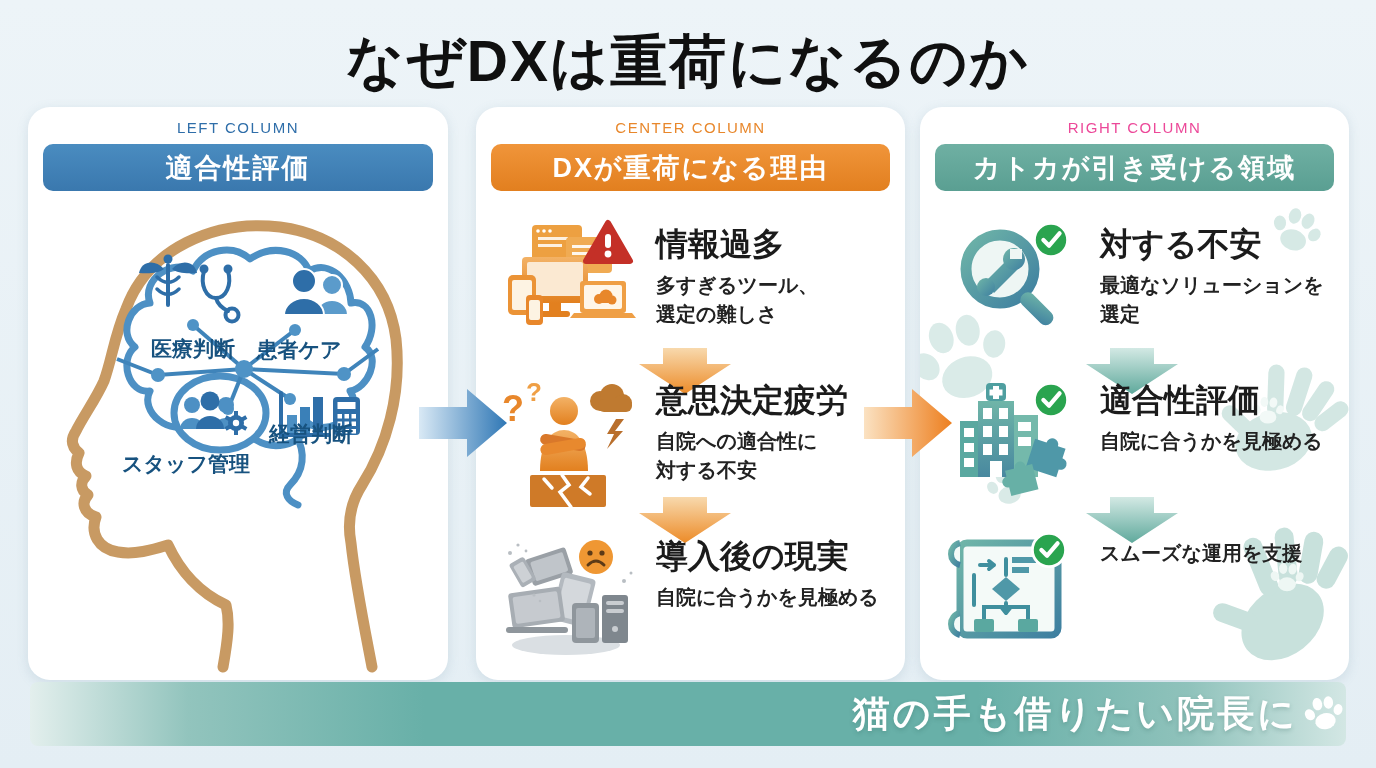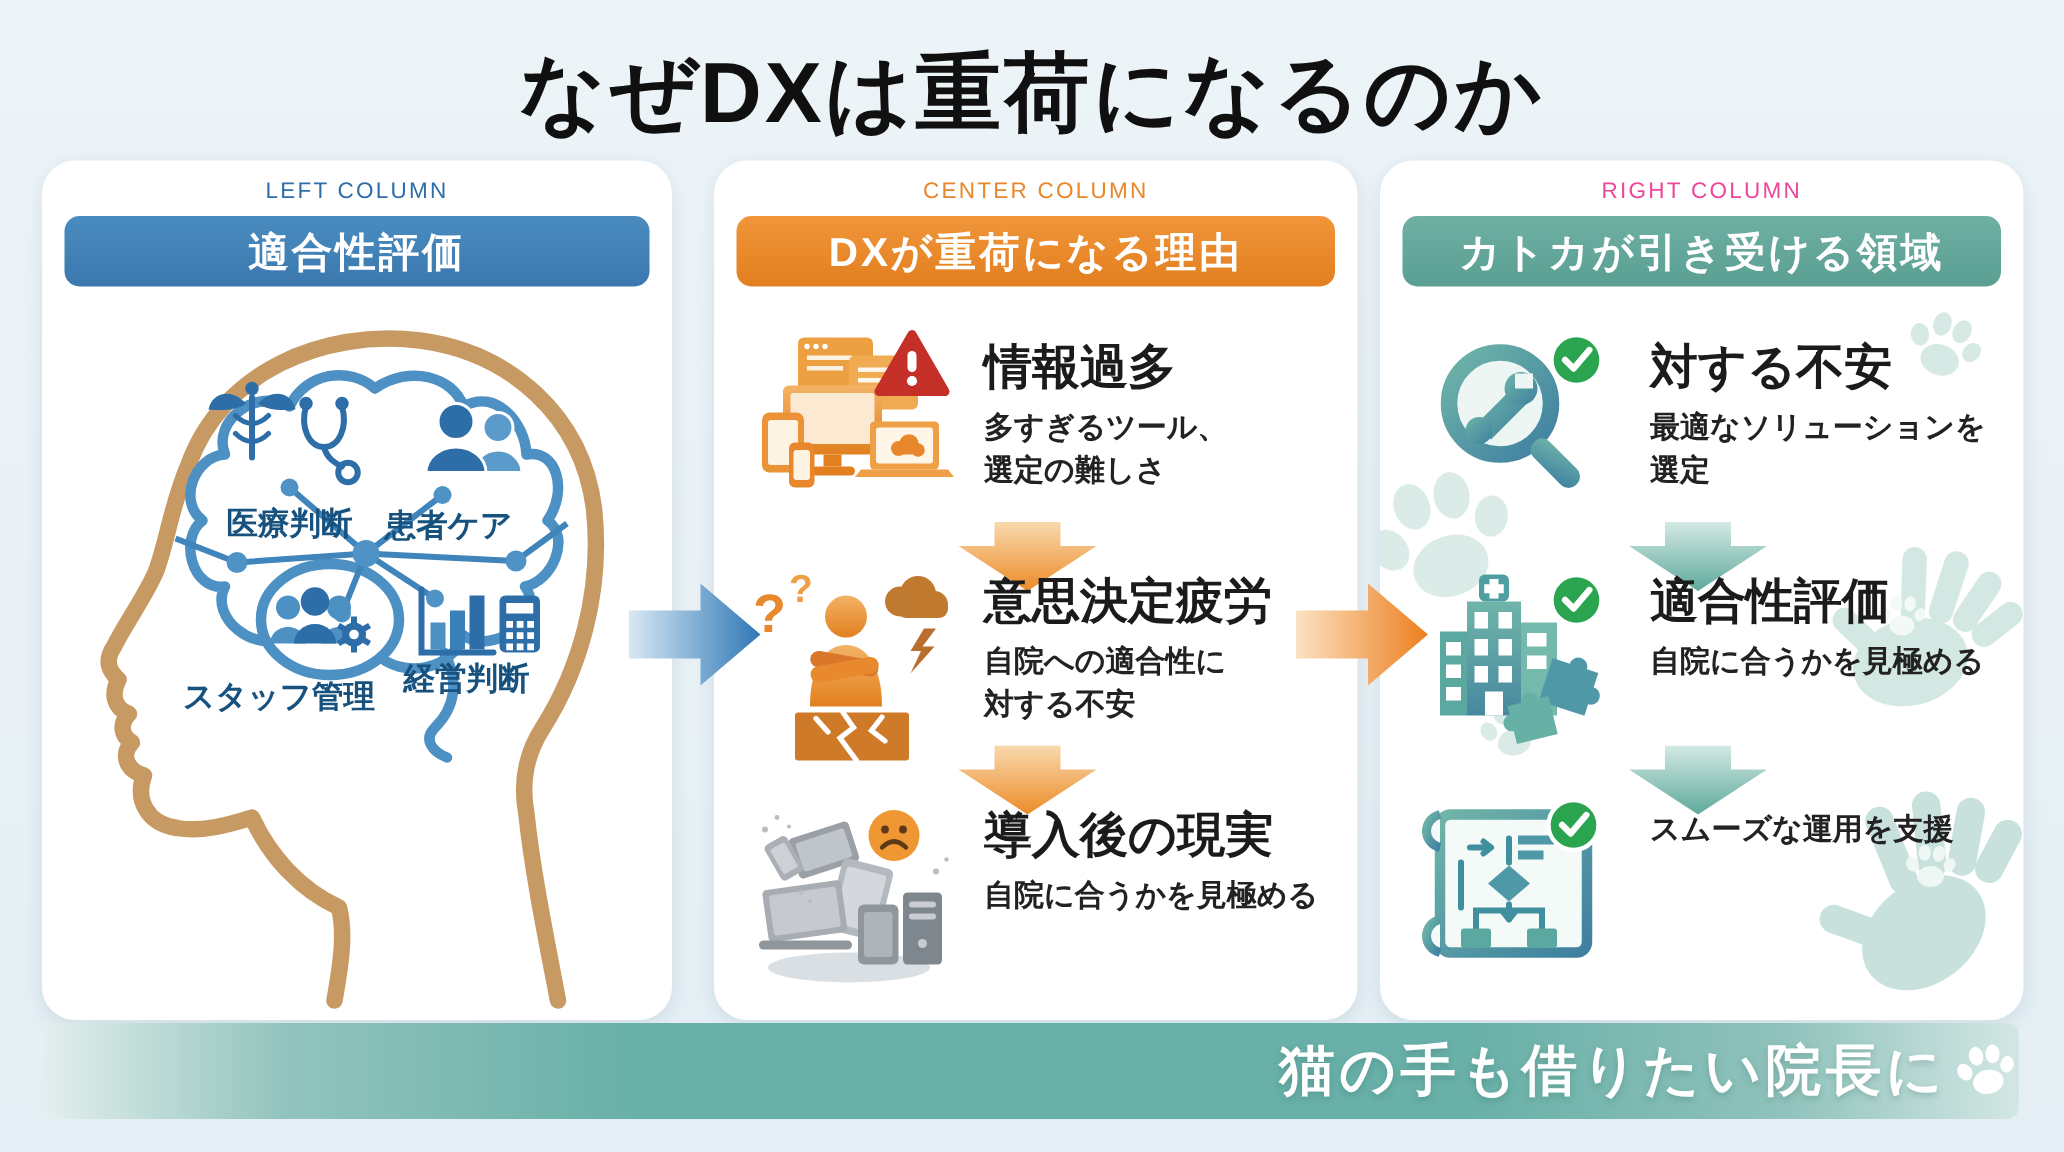--- a/index.html
+++ b/index.html
@@ -200,21 +200,21 @@
               <rect x="-7.5" y="16" width="4.5" height="4.5"></rect>
                 <rect x="-0.5" y="16" width="4.5" height="4.5"></rect>
                 <rect x="6.5" y="16" width="4.5" height="4.5"></rect>
             </g>
           </g>
         </g>
       </svg>
       <div class="brain-label" style="left:165px;top:152px">医療判断</div>
       <div class="brain-label" style="left:271px;top:153px">患者ケア</div>
       <div class="brain-label" style="left:158px;top:267px">スタッフ管理</div>
-      <div class="brain-label" style="left:283px;top:255px">経営判断</div>
+      <div class="brain-label" style="left:283px;top:237px">経営判断</div>
     </div>
   </section>
 
   <section class="card center">
     <div class="eyebrow orange">CENTER COLUMN</div>
     <div class="pill orange">DXが重荷になる理由</div>
 
     <div class="item" style="top:112px">
       <svg width="140" height="128" viewBox="0 0 140 128">
         <rect x="32" y="6" width="50" height="38" rx="4" fill="#eda041"></rect>

